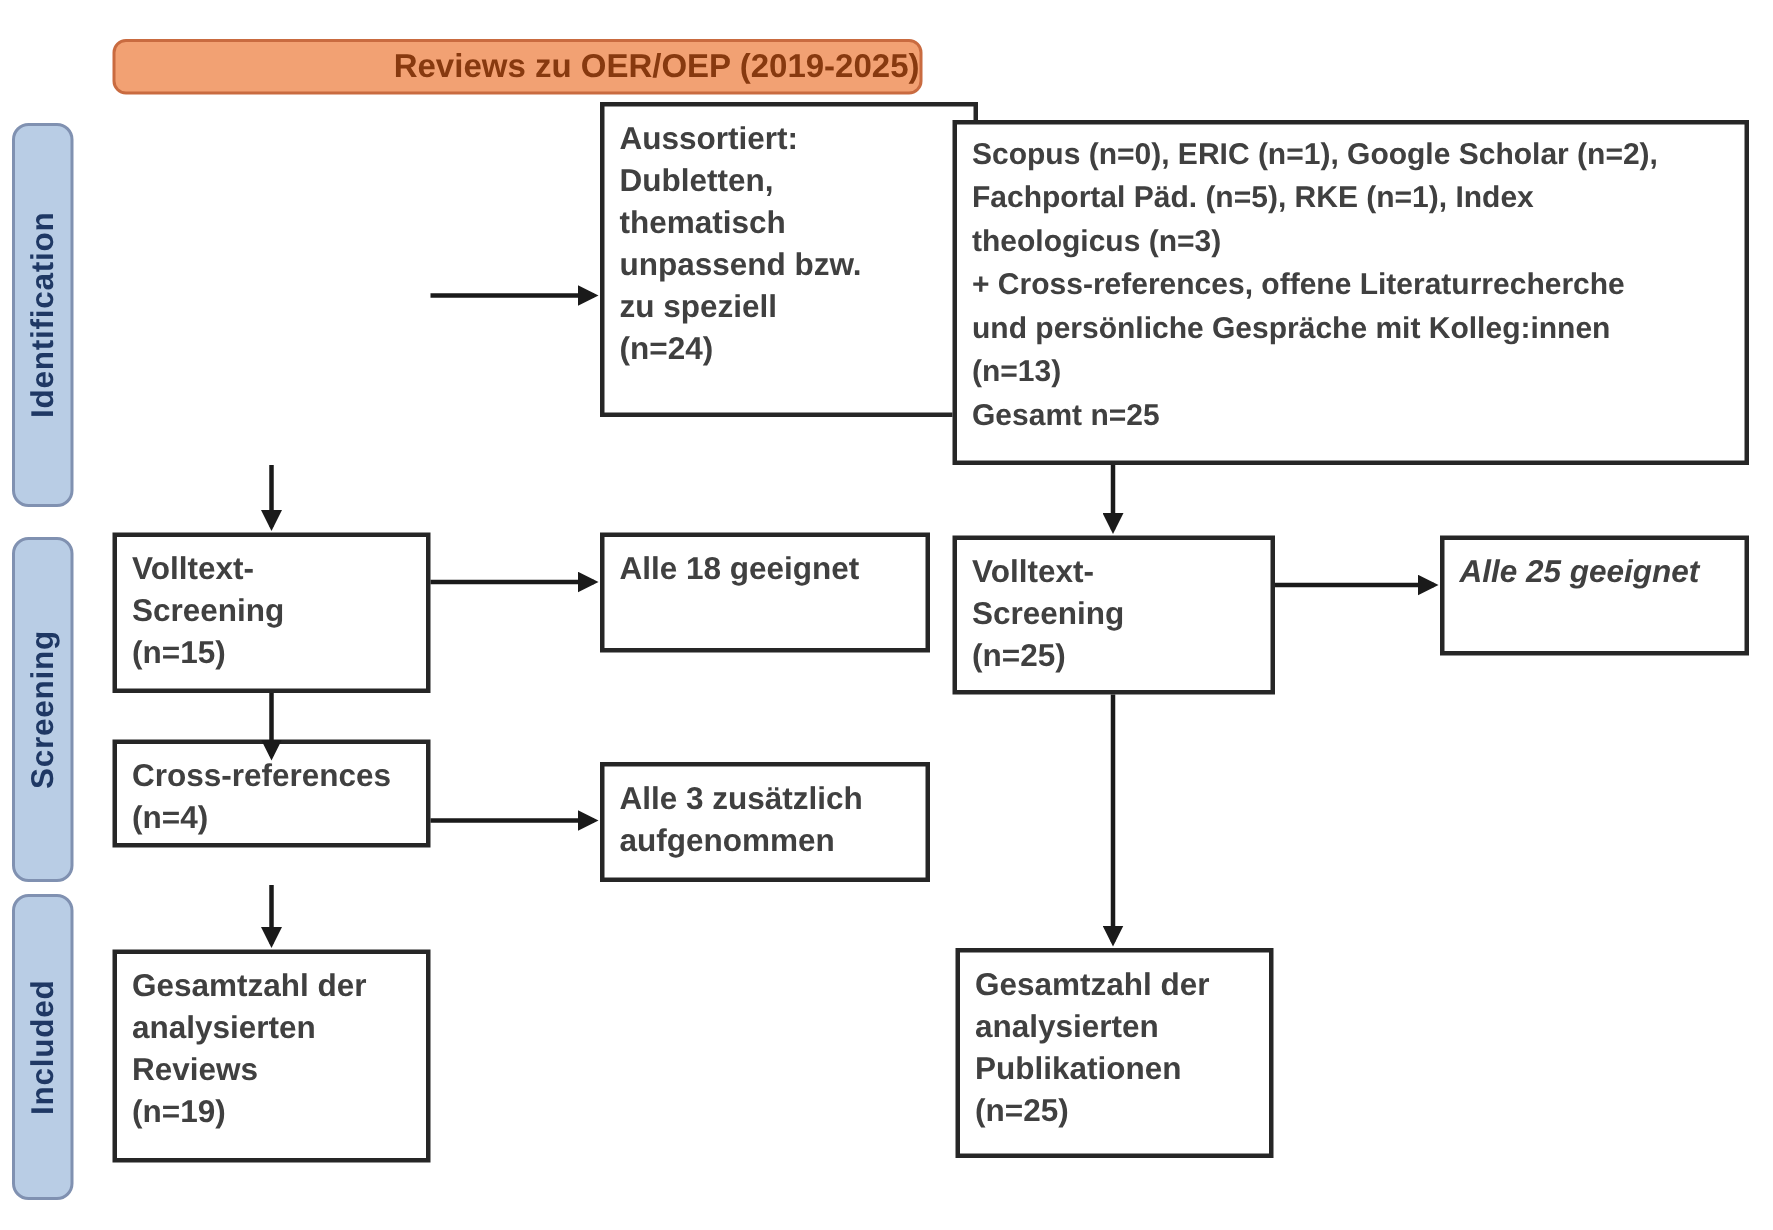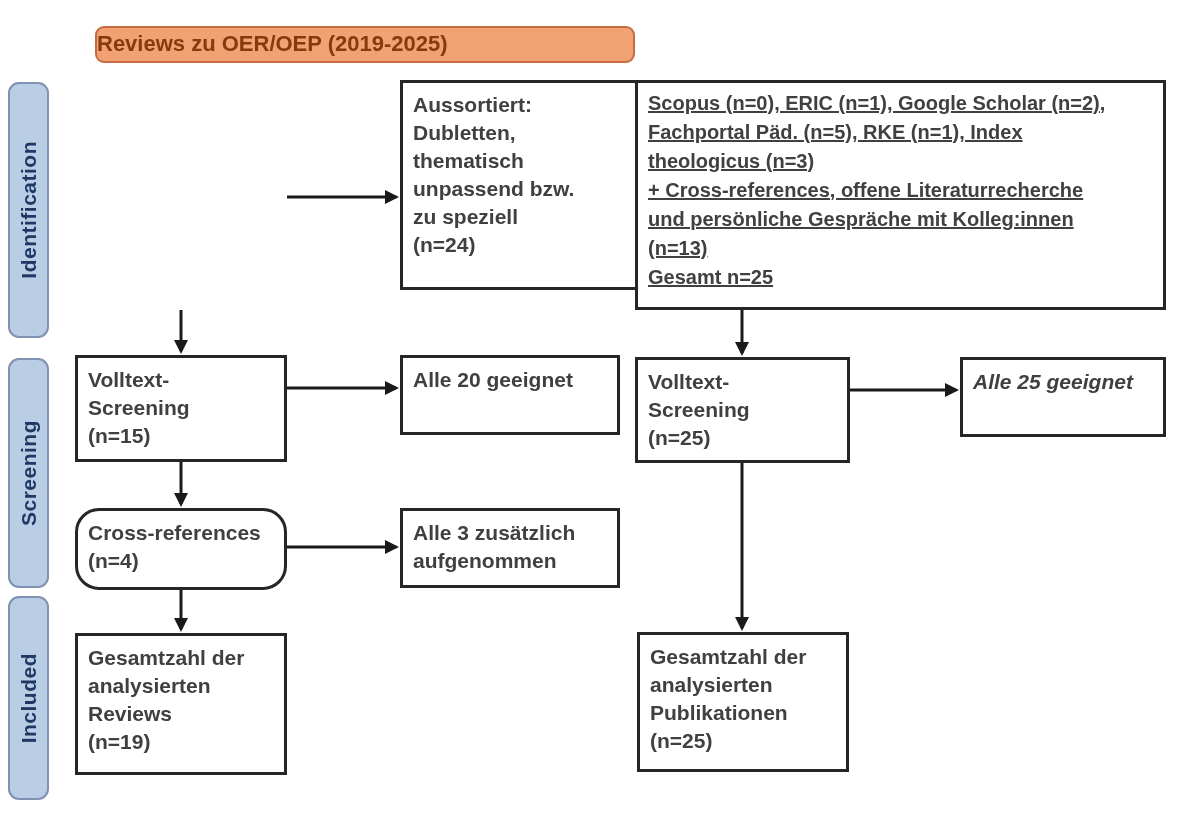--- a/index.html
+++ b/index.html
@@ -9,38 +9,38 @@
   }
   html,body{margin:0;padding:0;background:#ffffff;}
   #canvas{
     position:relative; width:1182px; height:820px; background:#ffffff;
     font-family:"Liberation Sans", sans-serif; overflow:hidden;
   }
   .hdr{
     position:absolute; box-sizing:border-box; height:37px;
     background:var(--header-fill); border:2px solid var(--header-border);
     border-radius:9px; color:var(--header-text);
-    font-size:22px; font-weight:700; text-align:left; line-height:32px;margin-left:20px;
+    font-size:22px; font-weight:700; text-align:right; line-height:32px;
   }
   .side{
     position:absolute; left:8px; width:41px; box-sizing:border-box;
     background:var(--sidebar-fill); border:2px solid var(--sidebar-border);
     border-radius:11px; display:flex; align-items:center; justify-content:center;
   }
   .side span{
     writing-mode:vertical-rl; transform:rotate(180deg);
     color:var(--sidebar-text); font-size:21px; font-weight:700; letter-spacing:.5px;
   }
   .box{
     position:absolute; box-sizing:border-box; background:#ffffff;
     border:3px solid var(--box-border); color:var(--box-text);
     font-size:21px; font-weight:700; line-height:28px;
     padding:8px 10px; white-space:pre-line;
   }
-  .box.dense{font-size:20px; line-height:29px; padding:6px 10px;text-decoration:underline;}
+  .box.dense{font-size:20px; line-height:29px; padding:6px 10px;}
   svg.arrows{position:absolute; left:0; top:0; pointer-events:none;}
   svg.arrows line{stroke:var(--arrow); stroke-width:3;}
   svg.arrows .ah{fill:var(--arrow);}
 </style>
 </head>
 <body>
 
 <div id="canvas">
 
   <div class="hdr" style="left:75px; top:26px; width:540px;">Reviews zu OER/OEP (2019-2025)</div>
@@ -48,31 +48,31 @@
   <div class="side" style="top:82px; height:256px;">
     <span>Identification</span>
   </div>
   <div class="side" style="top:358px; height:230px;">
     <span>Screening</span>
   </div>
   <div class="side" style="top:596px; height:204px;">
     <span>Included</span>
   </div>
 
-  <div class="box" style="left:400px; top:80px; width:252px; height:210px;">Aussortiert:
+  <div class="box" style="left:400px; top:68px; width:252px; height:210px;">Aussortiert:
 Dubletten,
 thematisch
 unpassend bzw.
 zu speziell
 (n=24)</div>
   <div class="box" style="left:75px; top:355px; width:212px; height:107px;">Volltext-
 Screening
 (n=15)</div>
-  <div class="box" style="left:400px; top:355px; width:220px; height:80px;">Alle 20 geeignet</div>
-  <div class="box" style="left:75px; top:508px; width:212px; height:82px;border-radius:24px;">Cross-references
+  <div class="box" style="left:400px; top:355px; width:220px; height:80px;">Alle 18 geeignet</div>
+  <div class="box" style="left:75px; top:493px; width:212px; height:72px;">Cross-references
 (n=4)</div>
   <div class="box" style="left:400px; top:508px; width:220px; height:80px;">Alle 3 zusätzlich
 aufgenommen</div>
   <div class="box" style="left:75px; top:633px; width:212px; height:142px;">Gesamtzahl der
 analysierten
 Reviews
 (n=19)</div>
 
   <div class="box dense" style="left:635px; top:80px; width:531px; height:230px;">Scopus (n=0), ERIC (n=1), Google Scholar (n=2),
 Fachportal Päd. (n=5), RKE (n=1), Index

